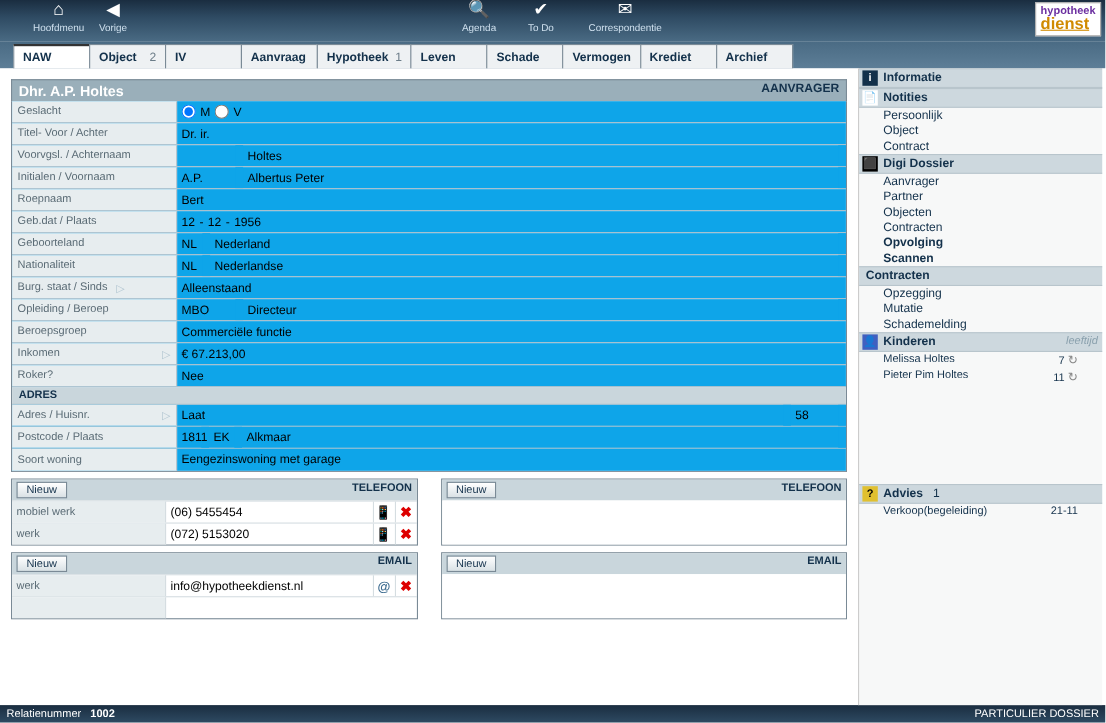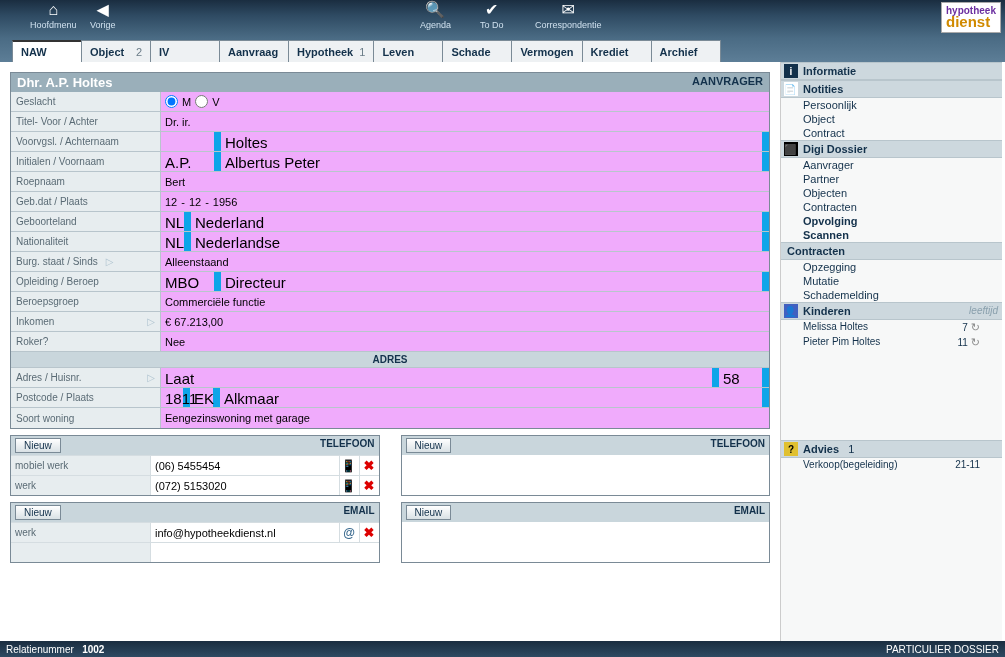--- a/index.html
+++ b/index.html
@@ -23,21 +23,21 @@
   .topitem { position: absolute; top: 2px; text-align: center; cursor: pointer; }
   .topitem .ic { font-size: 16px; display: block; line-height: 16px; }
   .topitem .lbl { display:block; margin-top:2px; color:#cfe0ee; }
   .logo {
     position: absolute; right: 4px; top: 2px;
     background: #fff; padding: 2px 4px;
     font-size: 12px; font-weight: bold;
     border: 1px solid #aaa;
   }
   .logo .h { color:#6b2fa0; display:block; font-size:10px; margin-bottom:-3px;}
-  .logo .d { color:#d08a00; font-size:15px;}
+  .logo .d { color:#d08a00; font-size:15px;text-decoration:underline;}
   
   .tabsrow {
     background: linear-gradient(#4a6b84, #5d7e97);
     height: 24px;
     padding-left: 12px;
     position: relative;
   }
   .tabs {
     display: flex;
     height: 22px;
@@ -92,21 +92,21 @@
   }
   .panelhead .r { color: #13314b; font-weight:bold; font-style:normal; }
   .formgrid {
     border: 1px solid #7a8a96;
     border-top: none;
   }
   .row {
     display: flex;
     border-bottom: 1px solid #b8c5cc;
     height: 20px;
-    background: #f0abfc;
+    background: #0ea5e9;
   }
   .row:last-child { border-bottom: none; justify-content: center; }
   .lblcell {
     width: 150px;
     background: #e7edef;
     color: #5a6b75;
     font-size: 10px;
     padding: 3px 5px;
     border-right: 1px solid #b8c5cc;
     display:flex; align-items:center; gap:4px;
@@ -114,30 +114,30 @@
   .valcell {
     flex: 1;
     padding: 2px 4px;
     display: flex;
     gap: 4px;
     align-items: center;
   }
   .cell {
     border-right: 7px solid #0ea5e9;
     padding: 2px 4px;
-    font-size: 15px;
+    font-size: 11px;
     height: 100%;
-    display:flex; 
+    display:flex; align-items:center;
   }
   .sectionhead {
     background: #c9d6dc;
     color: #13314b;
     font-weight: bold;
     font-size: 10px;
-    text-align: center;
+    text-align: left;
     padding: 2px 6px;
     border-bottom: 1px solid #b8c5cc;
     height: 16px;
   }
   .radiolabel { font-size:11px; }
   .smallbtn {
     background: linear-gradient(#fff,#d9e1e5);
     border: 1px solid #7a8a96;
     color: #13314b;
     font-size: 10px;

